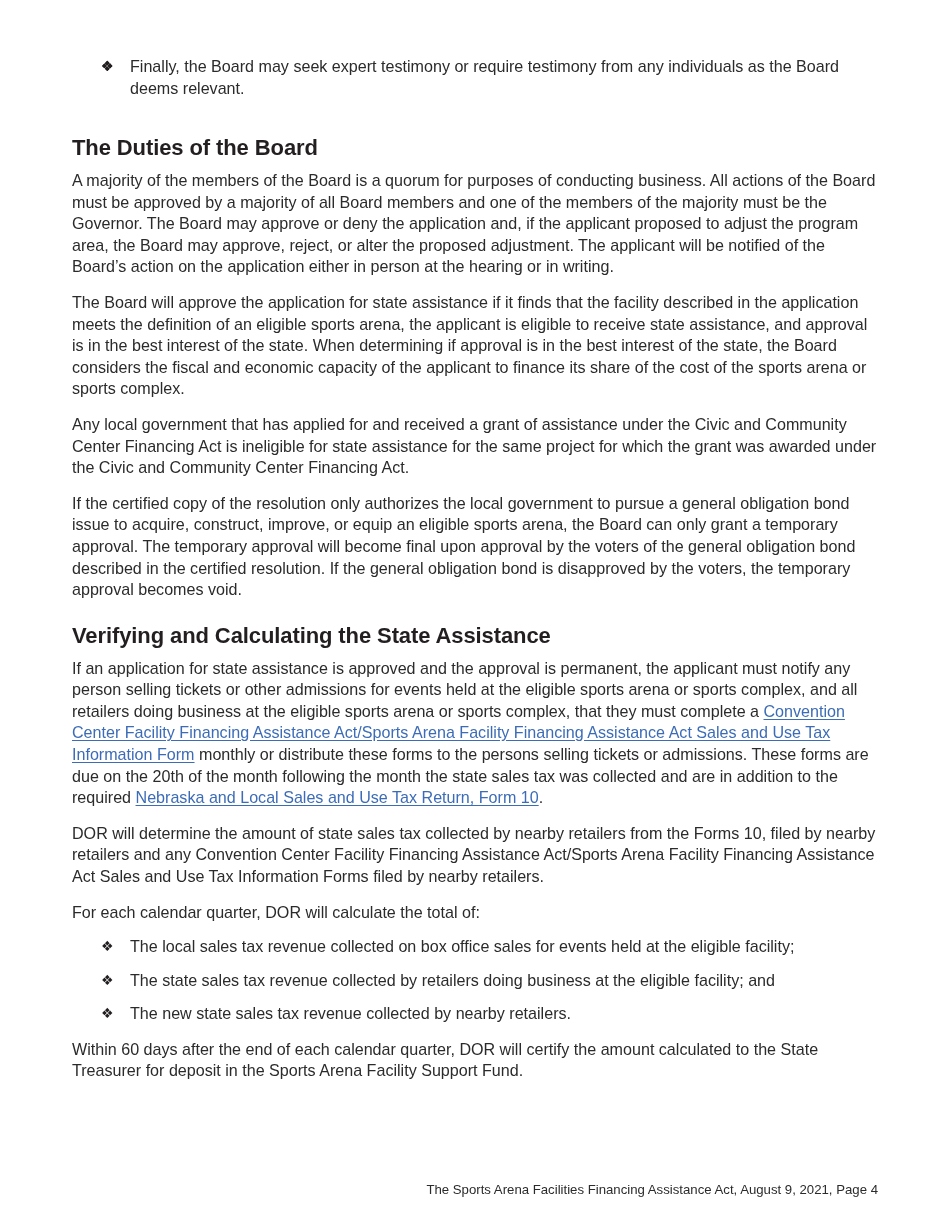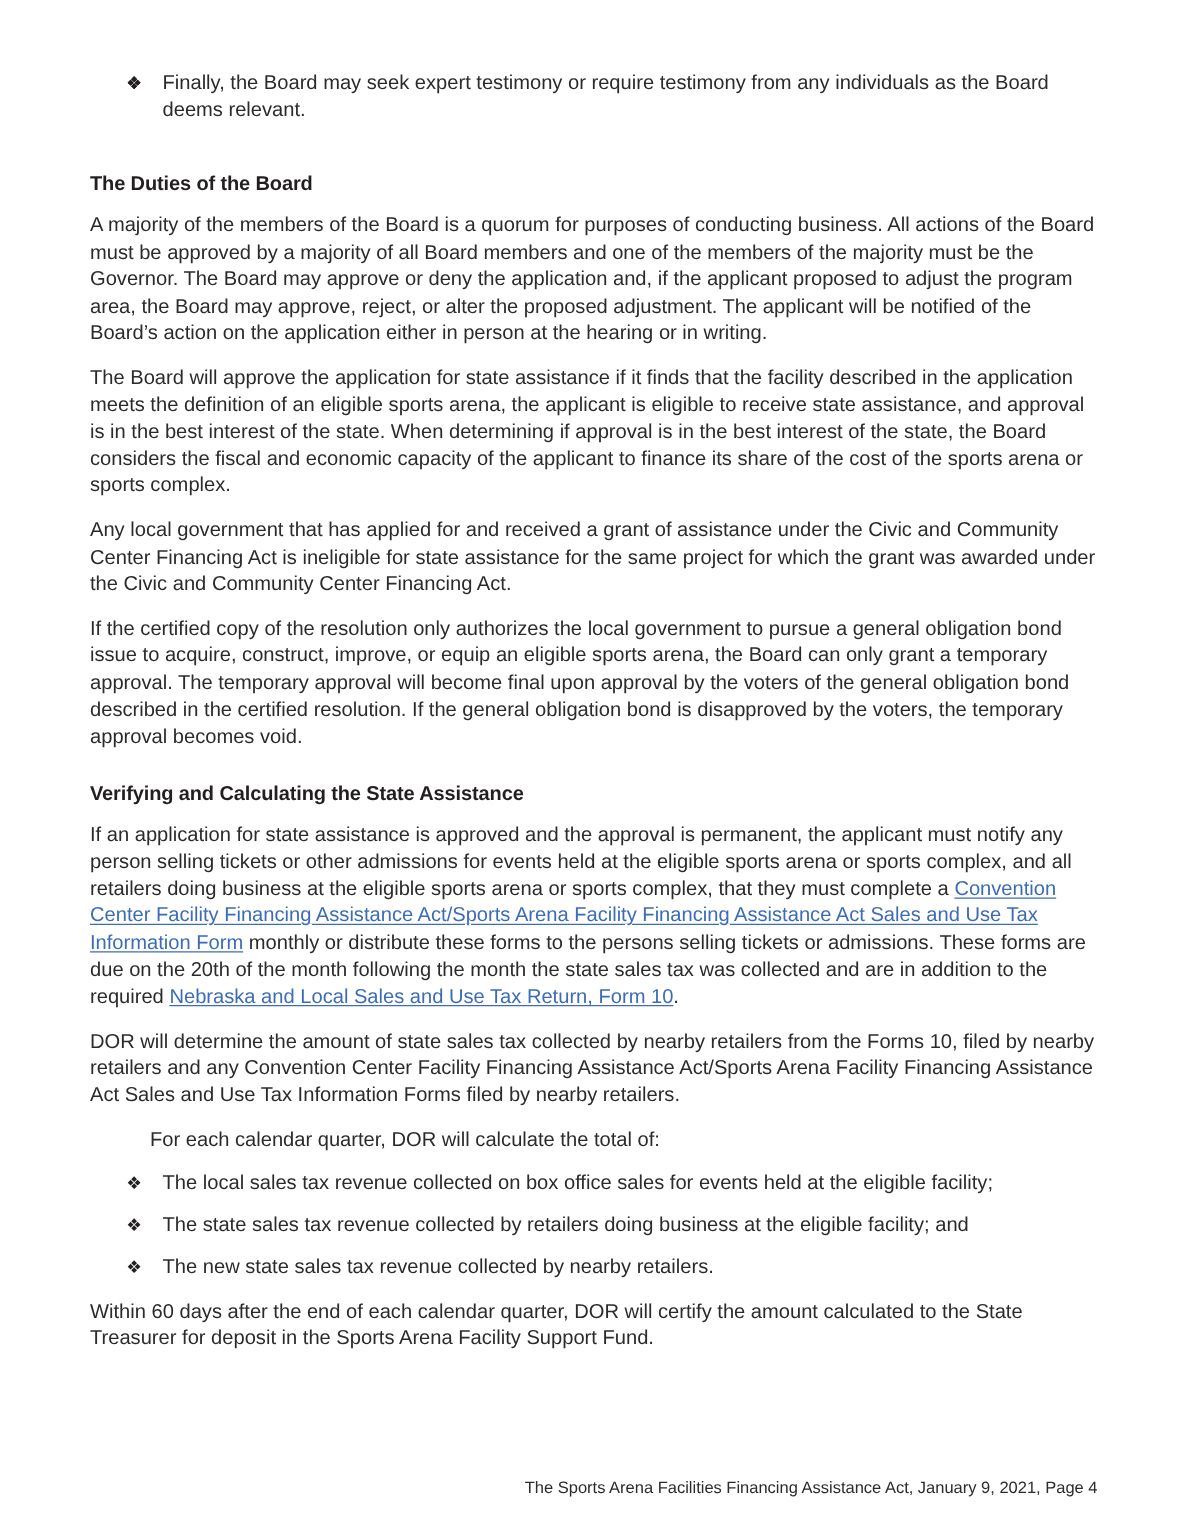--- a/index.html
+++ b/index.html
@@ -55,26 +55,25 @@
   
   .para {
     font-size: 16.1px;
     line-height: 21.6px;
     color: #2b2b2b;
     margin: 0 0 14px 0;
     text-align: left;
   }
   .para.tight {
     margin-bottom: 13px;
-    margin-left: 48px;
   }
 
   
   .heading {
-    font-size: 16px;
+    font-size: 22px;
     font-weight: bold;
     color: #231f20;
     margin: 22px 0 9px 0;
     letter-spacing: -0.1px;
     line-height: 26px;
   }
 
   
   .link {
     color: #3c6cb7;
@@ -151,14 +150,14 @@
         <span>The new state sales tax revenue collected by nearby retailers.</span>
       </li>
     </ul>
 
     <div class="gap-after-list"></div>
 
     <p class="para">Within 60 days after the end of each calendar quarter, DOR will certify the amount calculated to the State Treasurer for deposit in the Sports Arena Facility Support Fund.</p>
 
   </div>
 
-  <div class="footer">The Sports Arena Facilities Financing Assistance Act, January 9, 2021, Page 4</div>
+  <div class="footer">The Sports Arena Facilities Financing Assistance Act, August 9, 2021, Page 4</div>
 </div>
 
 </body></html>

